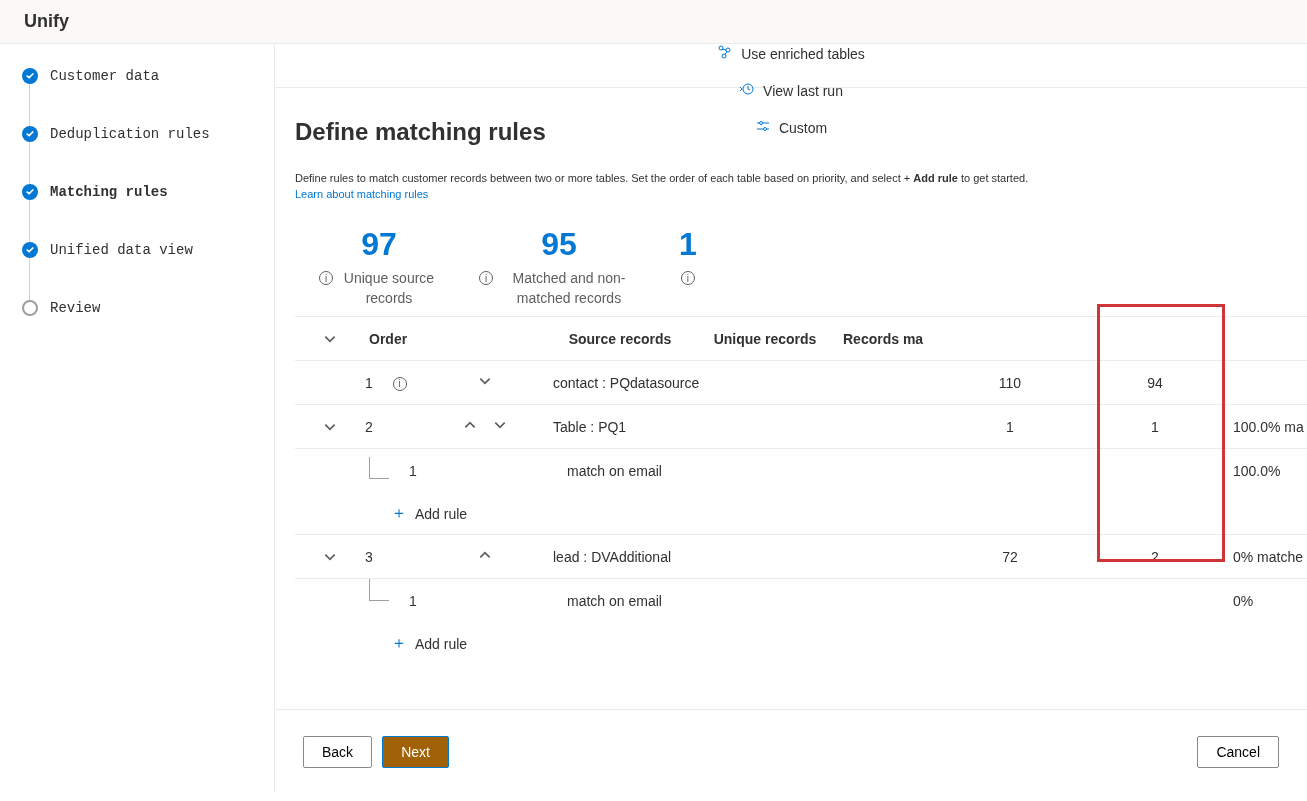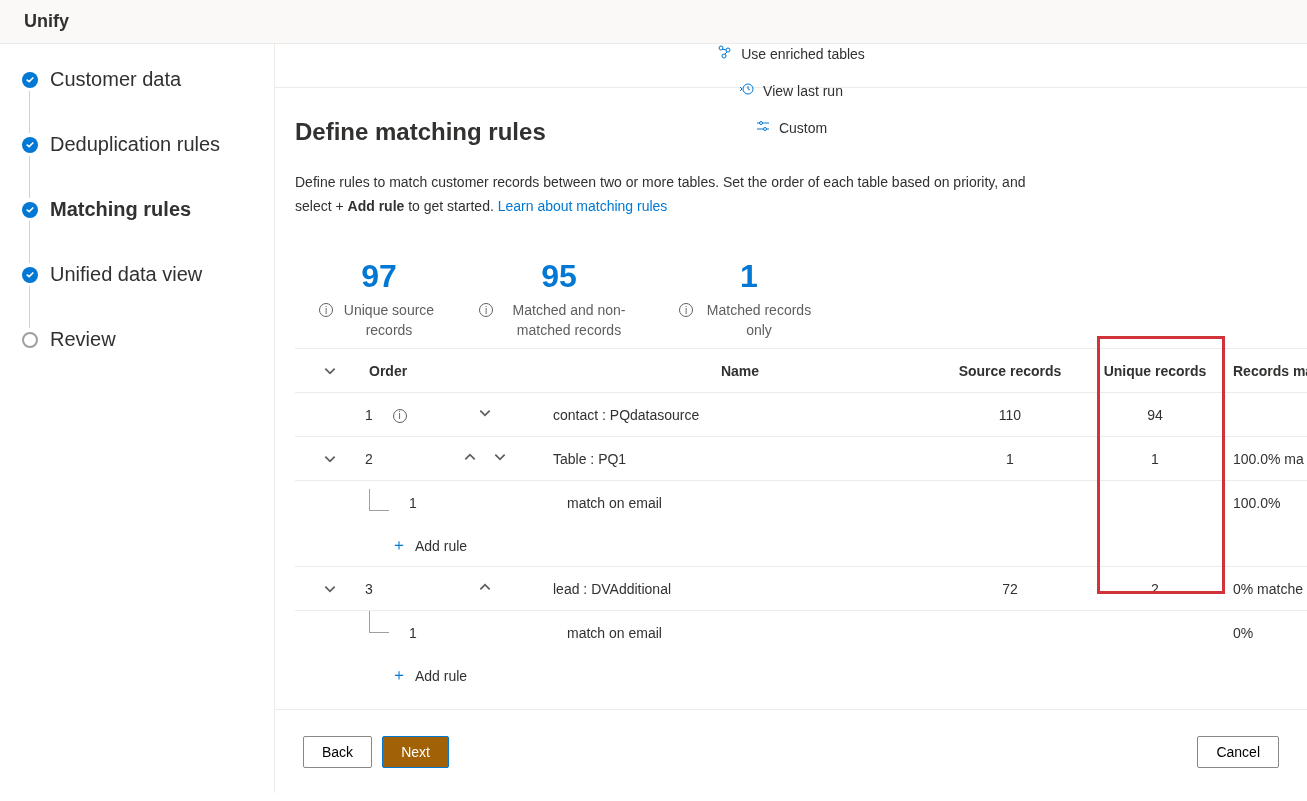--- a/index.html
+++ b/index.html
@@ -12,35 +12,35 @@
 
 .sidebar { width: 275px; padding: 24px 0 24px 22px; border-right: 1px solid #edebe9; }
 .stepper { position: relative; }
 .stepper::before { content: ""; position: absolute; left: 7px; top: 14px; bottom: 14px; width: 1px; background: #d2d0ce; z-index: 0; }
 .step { display: flex; align-items: center; gap: 12px; position: relative; margin-bottom: 42px; z-index: 1; background: #fff; }
 .step:last-child { margin-bottom: 0; }
 .step .ind { width: 16px; height: 16px; border-radius: 50%; flex-shrink: 0; display: flex; align-items: center; justify-content: center; }
 .step .ind.done { background: #0078d4; color: #fff; }
 .step .ind.done svg { width: 10px; height: 10px; }
 .step .ind.todo { background: #fff; border: 2px solid #a19f9d; }
-.step .label { font-size: 20px; color: #323130; }
+.step .label { font-size: 14px; color: #323130; font-family: Liberation Mono, monospace; }
 .step.current .label { font-weight: 600; }
 
 .main { flex: 1; display: flex; flex-direction: column; overflow: hidden; }
 
 .commandbar { height: 44px; border-bottom: 1px solid #edebe9; display: flex; align-items: center; padding: 0 24px; gap: 18px; flex-direction: column; }
 .cmd { display: flex; align-items: center; gap: 8px; color: #323130; cursor: pointer; font-size: 14px; }
 .cmd .ic { color: #0078d4; }
 .cmd svg { width: 16px; height: 16px; }
 
 .content { padding: 30px 0 0 20px; overflow-x: auto; overflow-y: auto; flex: 1; }
 .content-inner { min-width: 1030px; }
 
 h1 { font-size: 24px; font-weight: 600; margin-bottom: 24px; }
-.subtext { font-size: 14px; color: #323130; max-width: 760px; margin-bottom: 40px; line-height: 24px; }
+.subtext { font-size: 11px; color: #323130; max-width: 760px; margin-bottom: 24px; line-height: 16px; }
 .subtext b { font-weight: 600; }
 .subtext a { color: #0078d4; text-decoration: none; cursor: pointer; }
 
 .stats { display: flex; gap: 40px; padding-left: 24px; margin-bottom: 8px; }
 .stat { text-align: center; }
 .stat .num { font-size: 32px; color: #0078d4; font-weight: 600; }
 .stat .lblrow { display: flex; align-items: flex-start; justify-content: center; gap: 6px; margin-top: 6px; color: #605e5c; }
 .stat .lbl { font-size: 14px; color: #605e5c; line-height: 1.4; }
 .info-ic { width: 14px; height: 14px; border: 1px solid #605e5c; border-radius: 50%; display: inline-flex; align-items: center; justify-content: center; font-size: 10px; color: #605e5c; flex-shrink: 0; margin-top: 2px; }
 
@@ -181,38 +181,36 @@
             <div class="num">95</div>
             <div class="lblrow">
                 <span class="info-ic">i</span>
                 <span class="lbl" style="max-width:140px;">Matched and non-matched records</span>
               </div>
           </div>
           <div class="stat">
             <div class="num">1</div>
             <div class="lblrow">
                 <span class="info-ic">i</span>
-                <span class="lbl" style="max-width:120px;">Matched records only</span>
               </div>
           </div>
         </div>
 
         <div class="grid-wrap">
           <div class="redbox"></div>
 
           <div class="grid">
             <div class="ghdr">
               <div class="c-expand chev">
                   <svg viewBox="0 0 12 12">
                     <path d="M2 4l4 4 4-4" stroke="#605e5c" fill="none" stroke-width="1.5"></path>
                   </svg>
                 </div>
               <div class="c-orderhdr">Order</div>
               <div class="c-updown"></div>
-              <div class="c-namehdr">Name</div>
               <div class="c-src">Source records</div>
               <div class="c-uniq">Unique records</div>
               <div class="c-match">Records ma</div>
             </div>
 
             <div class="grow">
               <div class="c-expand"></div>
               <div class="c-order">
                 <span>1</span>
                 &nbsp;<span class="info-ic">i</span>

